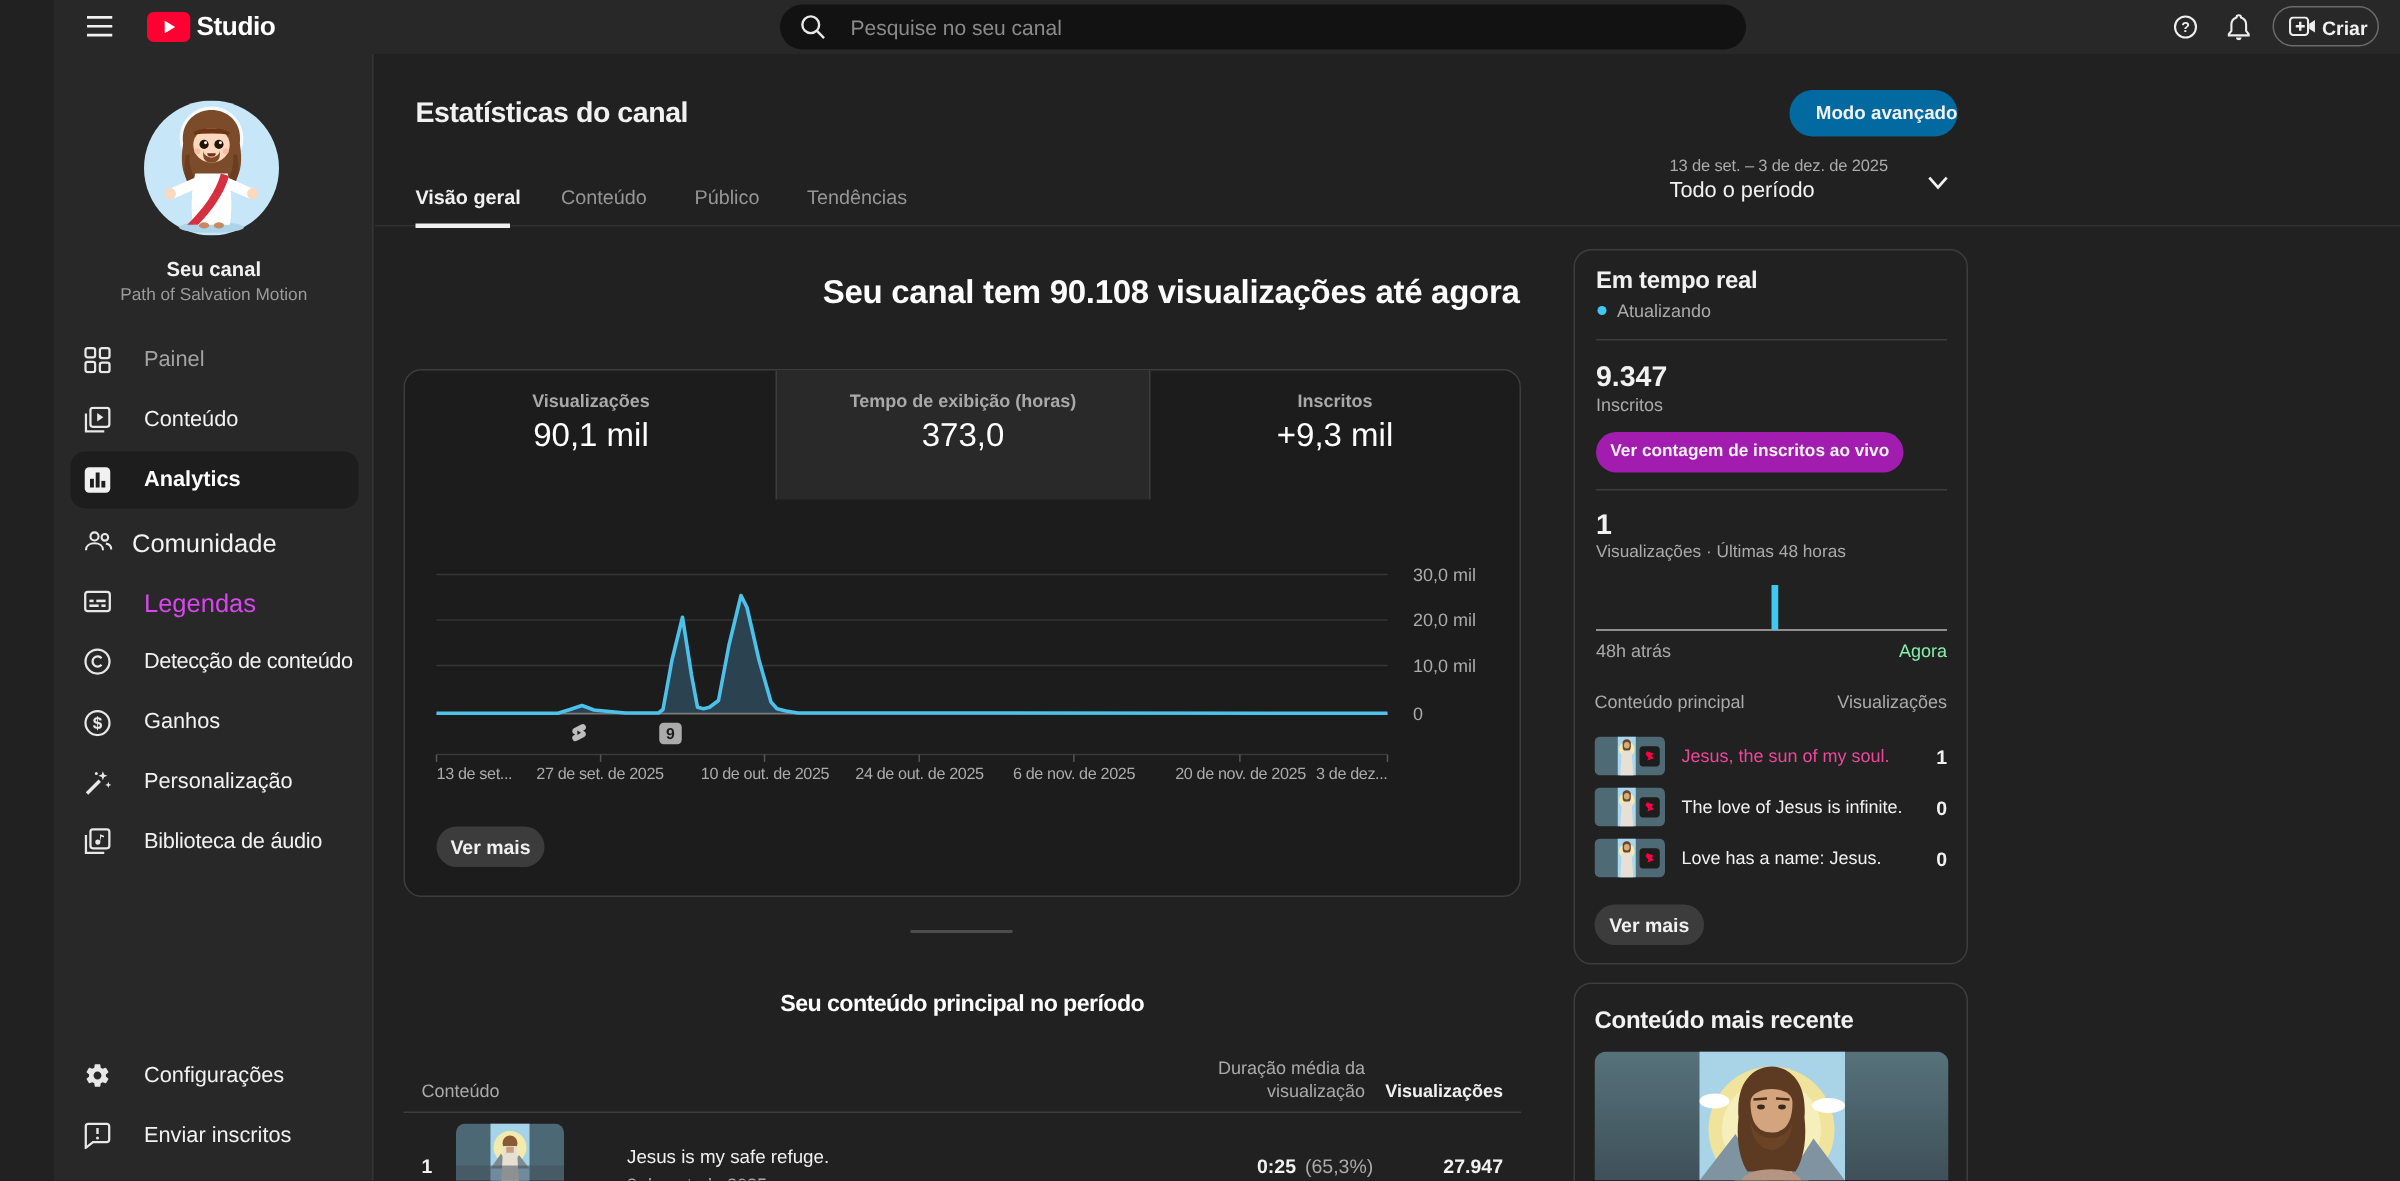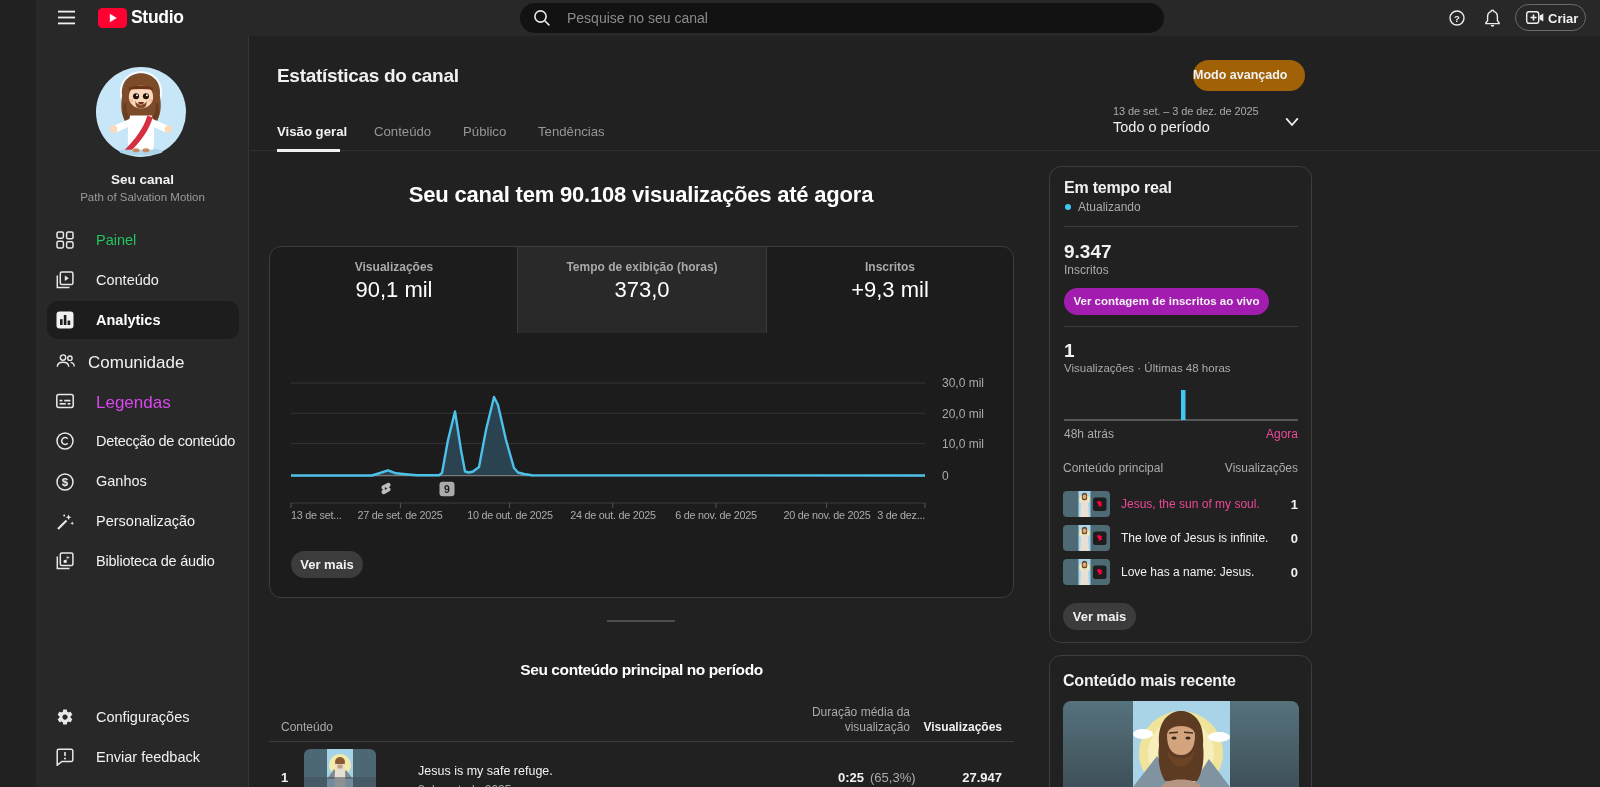--- a/index.html
+++ b/index.html
@@ -69,21 +69,21 @@
   <div class="abs" style="left:11px;top:301px;width:192px;height:38px;background:#1d1d1d;border-radius:10px;"></div>
 
   <svg class="abs" style="left:20px;top:231px" width="18" height="18" viewBox="0 0 18 18">
     <g fill="none" stroke="#e8e8e8" stroke-width="1.5">
     <rect x="1" y="1" width="6.4" height="6.2" rx="1.4"></rect>
         <rect x="1" y="10.2" width="6.4" height="6.8" rx="1.4"></rect>
     <rect x="10.6" y="1" width="6.4" height="6.8" rx="1.4"></rect>
         <rect x="10.6" y="10.8" width="6.4" height="6.2" rx="1.4"></rect>
       </g>
   </svg>
-  <div class="abs" style="left:60px;top:232px;font-size:14.5px;color:#22c55e;text-align:right;">Painel</div>
+  <div class="abs" style="left:60px;top:232px;font-size:14.5px;color:#a3a3a3;text-align:right;">Painel</div>
   <svg class="abs" style="left:20px;top:271px" width="18" height="18" viewBox="0 0 18 18">
     <path d="M1.3 4.6 v12 h12.2" fill="none" stroke="#e8e8e8" stroke-width="1.5"></path>
     <rect x="4.3" y="0.9" width="12.6" height="12.6" rx="1.6" fill="none" stroke="#e8e8e8" stroke-width="1.5"></rect>
     <path d="M8.8 4.4 L12.9 7.2 L8.8 10 Z" fill="#e8e8e8"></path>
   </svg>
   <div class="abs" style="left:60px;top:272px;font-size:14.5px;color:#f1f1f1;">Conteúdo</div>
   <svg class="abs" style="left:20px;top:311px" width="18" height="18" viewBox="0 0 18 18">
     <rect x="0.5" y="0.5" width="17" height="17" rx="3" fill="#f1f1f1"></rect>
     <rect x="4" y="8.2" width="2.6" height="5.8" fill="#1d1d1d"></rect>
     <rect x="7.8" y="4" width="2.6" height="10" fill="#1d1d1d"></rect>
@@ -135,38 +135,38 @@
   <div class="abs" style="left:60px;top:553px;font-size:14.5px;letter-spacing:-0.2px;color:#f1f1f1;">Biblioteca de áudio</div>
   <svg class="abs" style="left:20px;top:708px" width="18" height="18" viewBox="0 0 24 24">
     <path fill="#e8e8e8" d="M19.43 12.98c.04-.32.07-.64.07-.98s-.03-.66-.07-.98l2.11-1.65c.19-.15.24-.42.12-.64l-2-3.46a.5.5 0 0 0-.61-.22l-2.49 1c-.52-.4-1.08-.73-1.69-.98l-.38-2.65A.488.488 0 0 0 14 2h-4c-.25 0-.46.18-.49.42l-.38 2.65c-.61.25-1.17.59-1.69.98l-2.49-1a.566.566 0 0 0-.18-.03c-.17 0-.34.09-.43.25l-2 3.46c-.13.22-.07.49.12.64l2.11 1.65c-.04.32-.07.65-.07.98s.03.66.07.98l-2.11 1.65c-.19.15-.24.42-.12.64l2 3.46a.5.5 0 0 0 .61.22l2.49-1c.52.4 1.08.73 1.69.98l.38 2.65c.03.24.24.42.49.42h4c.25 0 .46-.18.49-.42l.38-2.65c.61-.25 1.17-.59 1.69-.98l2.49 1c.06.02.12.03.18.03.17 0 .34-.09.43-.25l2-3.46c.12-.22.07-.49-.12-.64l-2.11-1.65zM12 15.5c-1.93 0-3.5-1.57-3.5-3.5s1.57-3.5 3.5-3.5 3.5 1.57 3.5 3.5-1.57 3.5-3.5 3.5z"></path>
   </svg>
   <div class="abs" style="left:60px;top:709px;font-size:14.5px;color:#f1f1f1;">Configurações</div>
   <svg class="abs" style="left:20px;top:748px" width="18" height="18" viewBox="0 0 18 18">
     <path d="M1.2 2.8 a1.6 1.6 0 0 1 1.6 -1.6 h12.4 a1.6 1.6 0 0 1 1.6 1.6 v9 a1.6 1.6 0 0 1 -1.6 1.6 H6 L1.2 17.2 Z" fill="none" stroke="#e8e8e8" stroke-width="1.5"></path>
     <line x1="9" y1="4" x2="9" y2="8" stroke="#e8e8e8" stroke-width="1.6"></line>
     <circle cx="9" cy="10.6" r="1" fill="#e8e8e8"></circle>
   </svg>
-  <div class="abs" style="left:60px;top:749px;font-size:14.5px;color:#f1f1f1;">Enviar feedback</div>
+  <div class="abs" style="left:60px;top:749px;font-size:14.5px;color:#f1f1f1;">Enviar inscritos</div>
 
   <div class="abs" style="left:241px;top:65px;font-size:19px;letter-spacing:-0.3px;font-weight:bold;color:#f1f1f1;">Estatísticas do canal</div>
-  <div class="abs" style="left:1157px;top:60px;width:112px;height:31px;background:#a16207;border-radius:16px;text-align:left;line-height:31px;font-size:12.5px;font-weight:bold;color:#f1f1f1;">Modo avançado</div>
+  <div class="abs" style="left:1157px;top:60px;width:112px;height:31px;background:#0369a1;border-radius:16px;text-align:right;line-height:31px;font-size:12.5px;font-weight:bold;color:#f1f1f1;">Modo avançado</div>
   <div class="abs" style="left:1077px;top:105px;white-space:nowrap;font-size:11px;letter-spacing:-0.1px;color:#aaa;">13 de set. – 3 de dez. de 2025</div>
   <div class="abs" style="left:1077px;top:119px;font-size:14.5px;color:#f1f1f1;">Todo o período</div>
   <svg class="abs" style="left:1249px;top:117px" width="14" height="10" viewBox="0 0 14 10">
     <path d="M1.2 1.4 L7 8 L12.8 1.4" fill="none" stroke="#f1f1f1" stroke-width="1.8"></path>
   </svg>
 
   <div class="abs" style="left:241px;top:124px;font-size:13.2px;font-weight:bold;color:#f1f1f1;">Visão geral</div>
   <div class="abs" style="left:338px;top:124px;font-size:13.2px;color:#969696;">Conteúdo</div>
   <div class="abs" style="left:427px;top:124px;font-size:13.2px;color:#969696;">Público</div>
   <div class="abs" style="left:502px;top:124px;font-size:13.2px;color:#969696;">Tendências</div>
   <div class="abs" style="left:214px;top:150px;width:1386px;height:1px;background:#313131;"></div>
   <div class="abs" style="left:241px;top:149px;width:63px;height:2.5px;background:#f1f1f1;"></div>
 
-  <div class="abs" style="left:233px;top:182px;width:744px;text-align:center;font-size:22px;letter-spacing:-0.2px;font-weight:bold;color:#fdfdfd;">Seu canal tem 90.108 visualizações até agora</div>
+  <div class="abs" style="left:233px;top:182px;width:744px;text-align:right;font-size:22px;letter-spacing:-0.2px;font-weight:bold;color:#fdfdfd;">Seu canal tem 90.108 visualizações até agora</div>
 
   <div class="abs" id="bigcard" style="left:233px;top:246px;width:745px;height:352px;background:#1c1c1c;border:1px solid #3d3d3d;border-radius:12px;"></div>
 
   <div class="abs" style="left:482px;top:247px;width:248px;height:86px;background:#292929;"></div>
   <div class="abs" style="left:481px;top:247px;width:1px;height:86px;background:#3d3d3d;"></div>
   <div class="abs" style="left:730px;top:247px;width:1px;height:86px;background:#3d3d3d;"></div>
   <div class="abs" style="left:234px;top:260px;width:248px;text-align:center;font-size:12px;font-weight:bold;color:#a9a9a9;">Visualizações</div>
   <div class="abs" style="left:234px;top:277px;width:248px;text-align:center;font-size:22px;color:#fff;">90,1 mil</div>
   <div class="abs" style="left:482px;top:260px;width:248px;text-align:center;font-size:12px;font-weight:bold;color:#a9a9a9;">Tempo de exibição (horas)</div>
   <div class="abs" style="left:482px;top:277px;width:248px;text-align:center;font-size:22px;color:#fff;">373,0</div>
@@ -252,21 +252,21 @@
   <div class="abs" style="left:1028px;top:263px;font-size:12px;color:#aaa;">Inscritos</div>
   <div class="abs" style="left:1028px;top:288px;width:205px;height:27px;background:#a21caf;border-radius:14px;text-align:center;line-height:27px;font-size:11.5px;font-weight:bold;color:#f1f1f1;white-space:nowrap;">Ver contagem de inscritos ao vivo</div>
   <div class="abs" style="left:1028px;top:326px;width:234px;height:1px;background:#3d3d3d;"></div>
   <div class="abs" style="left:1028px;top:340px;font-size:19px;font-weight:bold;color:#f1f1f1;">1</div>
   <div class="abs" style="left:1028px;top:362px;font-size:11.5px;color:#aaa;">Visualizações · Últimas 48 horas</div>
   <svg class="abs" style="left:1028px;top:385px" width="234" height="36" viewBox="0 0 234 36">
     <line x1="0" y1="35" x2="234" y2="35" stroke="#8f8f8f" stroke-width="1.2"></line>
     <rect x="117" y="5" width="4.5" height="30" fill="#3fc9f2"></rect>
   </svg>
   <div class="abs" style="left:1028px;top:427px;font-size:12px;color:#aaa;">48h atrás</div>
-  <div class="abs" style="left:1162px;top:427px;width:100px;text-align:right;font-size:12px;color:#ec4899;">Agora</div>
+  <div class="abs" style="left:1162px;top:427px;width:100px;text-align:right;font-size:12px;color:#86efac;">Agora</div>
   <div class="abs" style="left:1027px;top:461px;font-size:12px;color:#aaa;">Conteúdo principal</div>
   <div class="abs" style="left:1162px;top:461px;width:100px;text-align:right;font-size:12px;color:#aaa;">Visualizações</div>
 
   <svg class="abs" style="left:1027px;top:491px" width="47" height="26" viewBox="0 0 47 26">
       <use href="#minithumb"></use>
     </svg>
   <div class="abs" style="left:1085px;top:497px;font-size:12px;color:#ec4899;">Jesus, the sun of my soul.</div>
   <div class="abs" style="left:1200px;top:497px;width:62px;text-align:right;font-size:13px;font-weight:bold;color:#f1f1f1;">1</div>
   <svg class="abs" style="left:1027px;top:525px" width="47" height="26" viewBox="0 0 47 26">
       <use href="#minithumb"></use>

